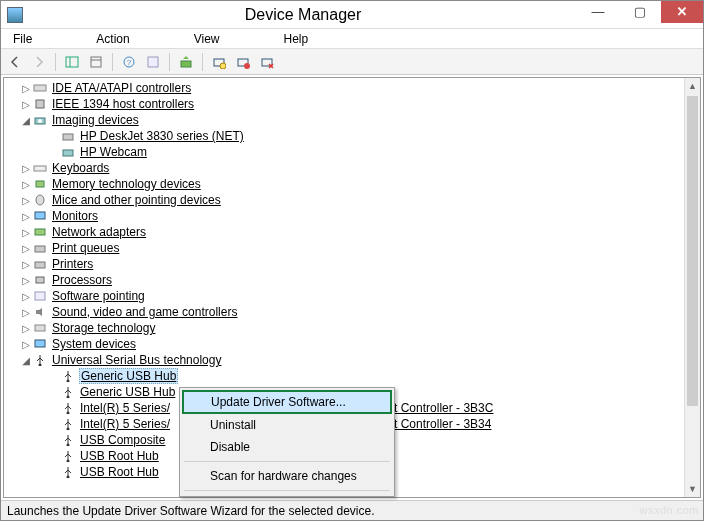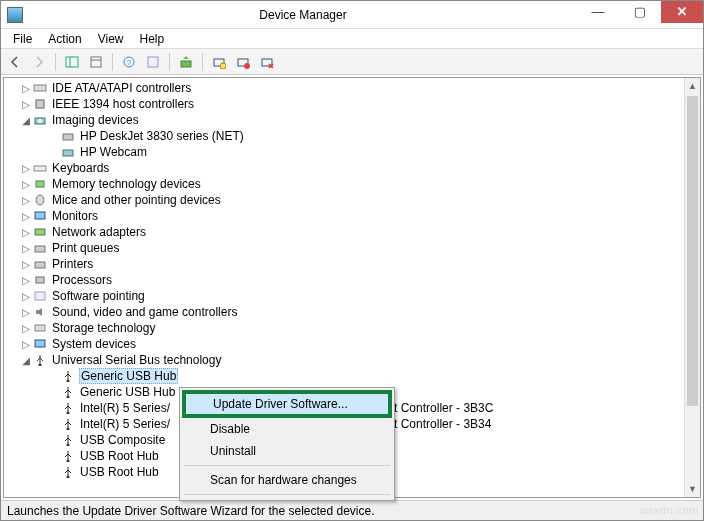--- a/index.html
+++ b/index.html
@@ -25,21 +25,21 @@
   }
   .titlebar .app-icon {
     width: 16px; height: 16px;
     margin: 0 6px;
     background: linear-gradient(#8cf, #48a);
     border: 1px solid #567;
   }
   .titlebar .title {
     flex: 1;
     text-align: center;
-    font-size: 12px;
+    font-size: 16px;
     color: #000;
   }
   .win-btns {
     display: flex;
     height: 22px;
     margin-top: -6px;
   }
   .win-btn {
     width: 42px;
     height: 22px;
@@ -56,20 +56,21 @@
   }
   
   .menubar {
     height: 20px;
     background: #fff;
     display: flex;
     align-items: center;
     padding: 0 4px;
     font-size: 12px;
     border-bottom: 1px solid #ddd;
+    gap: 48px;
   }
   .menubar span {
     padding: 2px 8px;
   }
   
   .toolbar {
     height: 26px;
     background: #f4f4f4;
     border-bottom: 1px solid #ccc;
     display: flex;
@@ -162,41 +163,42 @@
     justify-content: center;
     flex-shrink: 0;
   }
   .node.selected .label {
     background: #cde8ff;
     border: 1px dotted #7ab;
     padding: 0 1px;
   }
   .label {
     padding: 0 1px;
+    text-decoration: underline;
   }
   
   .context-menu {
     position: absolute;
     left: 178px;
     top: 386px;
     width: 216px;
     background: #f0f0f0;
     border: 1px solid #9f9f9f;
     box-shadow: 2px 2px 3px rgba(0,0,0,0.25);
     padding: 2px;
     font-size: 12px;
     z-index: 10;
   }
   .ctx-item {
     padding: 4px 8px 4px 28px;
     position: relative;
   }
   .ctx-item.highlight {
     background: #cde8ff;
-    border: 4px solid #15803d;
+    border: 2px solid #15803d;
     padding: 3px 7px 3px 27px;
   }
   .ctx-sep {
     height: 1px;
     background: #d0d0d0;
     margin: 3px 2px;
   }
   .ctx-item.bold { font-weight: bold; }
   
   .statusbar {
@@ -574,22 +576,22 @@
 
   <div class="scrollbar">
     <div class="scroll-arrow top">▲</div>
     <div class="scroll-thumb"></div>
     <div class="scroll-arrow bot">▼</div>
   </div>
 </div>
 
 <div class="context-menu">
   <div class="ctx-item highlight">Update Driver Software...</div>
+  <div class="ctx-item">Uninstall</div>
   <div class="ctx-item">Disable</div>
-  <div class="ctx-item">Uninstall</div>
   <div class="ctx-sep"></div>
   <div class="ctx-item">Scan for hardware changes</div>
   <div class="ctx-sep"></div>
 </div>
 
 <div class="statusbar">
   <span>Launches the Update Driver Software Wizard for the selected device.</span>
 </div>
 
 <div class="watermark">wsxdn.com</div>

